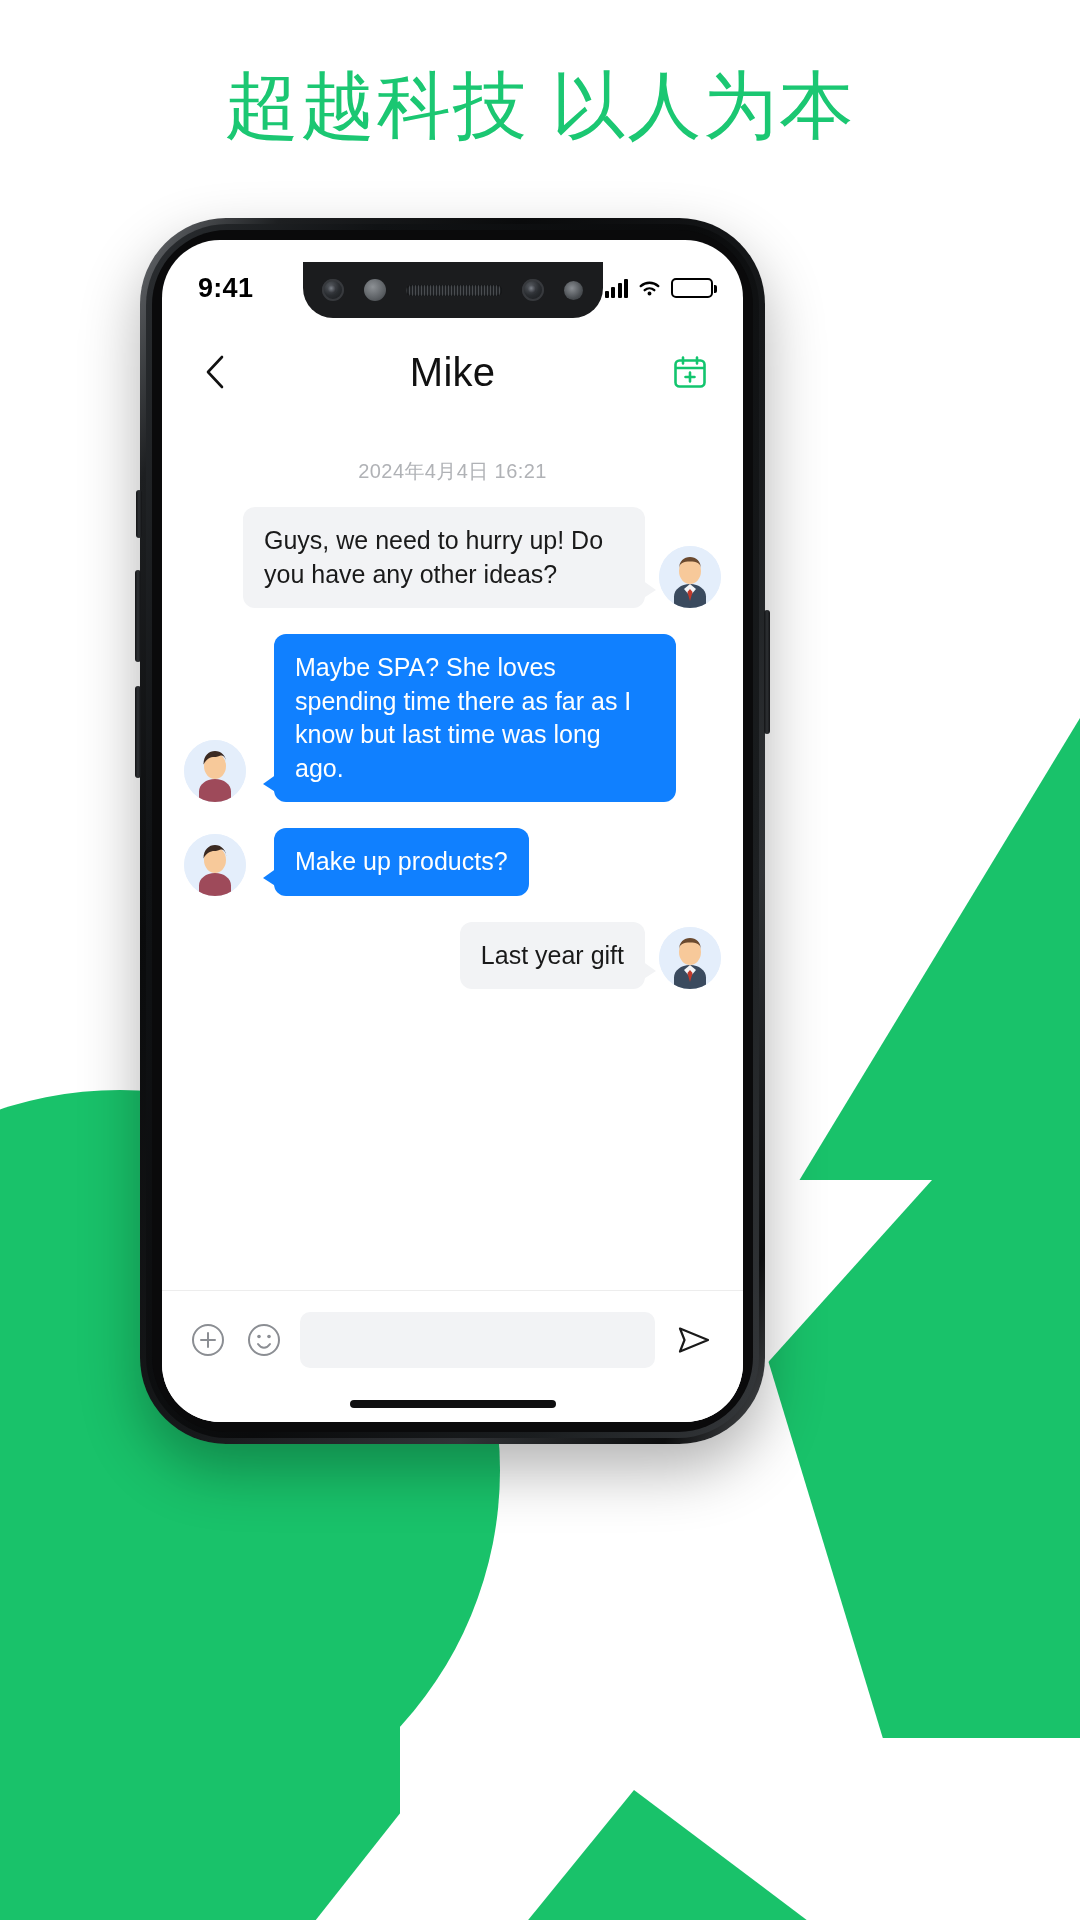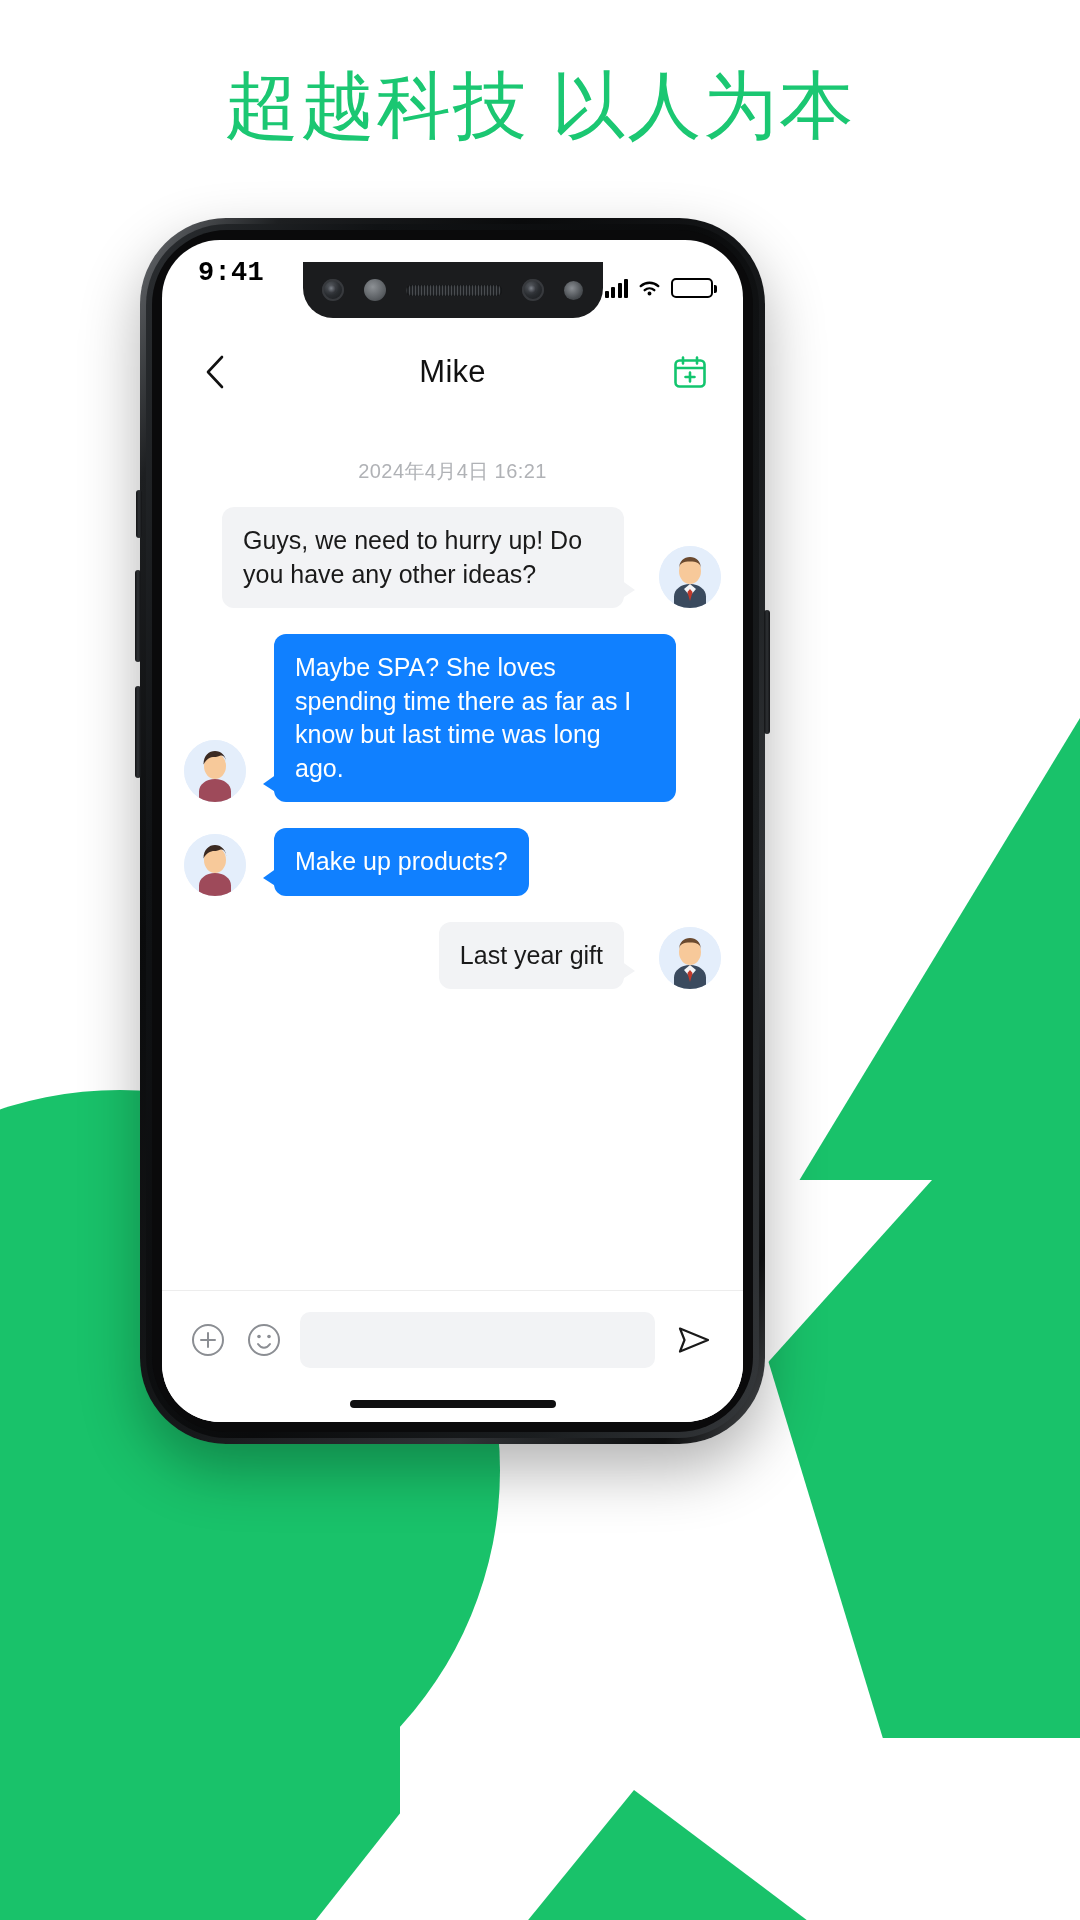--- a/index.html
+++ b/index.html
@@ -203,24 +203,24 @@
     width: 19px; height: 19px; border-radius: 50%;
     background: radial-gradient(circle at 42% 38%, #8a8e93 0%, #4a4e52 62%, #303336 100%);
   }
 
   
   .statusbar {
     position: absolute;
     top: 0; left: 0; right: 0;
     height: 78px;
     display: flex;
+    align-items: center;
     justify-content: space-between;
     padding: 18px 30px 0 36px;
     z-index: 20;
-    font-family: Liberation Mono, monospace;
   }
   .status-time {
     font-size: 27px;
     font-weight: 700;
     color: #000;
     letter-spacing: 0.3px;
   }
   .status-right {
     display: flex;
     align-items: center;
@@ -263,21 +263,21 @@
     background: #fff;
   }
   .nav-back {
     width: 46px; height: 46px;
     display: flex; align-items: center; justify-content: center;
     cursor: pointer;
   }
   .nav-title {
     flex: 1;
     text-align: center;
-    font-size: 31px;
+    font-size: 40px;
     color: #111;
     font-weight: 400;
     letter-spacing: 0.2px;
   }
   .nav-cal {
     width: 46px; height: 46px;
     display: flex; align-items: center; justify-content: center;
     cursor: pointer;
   }
 
@@ -295,21 +295,21 @@
   .ts {
     text-align: center;
     color: #b0b2b6;
     font-size: 20px;
     margin: 28px 0 22px 0;
     letter-spacing: 0.4px;
   }
 
   .row { display: flex; align-items: flex-end; margin-bottom: 26px; }
   .row.left  { justify-content: flex-start; }
-  .row.right { justify-content: flex-end; gap: 21px; }
+  .row.right { justify-content: flex-end; }
 
   .avatar {
     width: 62px; height: 62px;
     border-radius: 50%;
     background: #e4eefb;
     flex: 0 0 62px;
     overflow: hidden;
     position: relative;
   }
 

